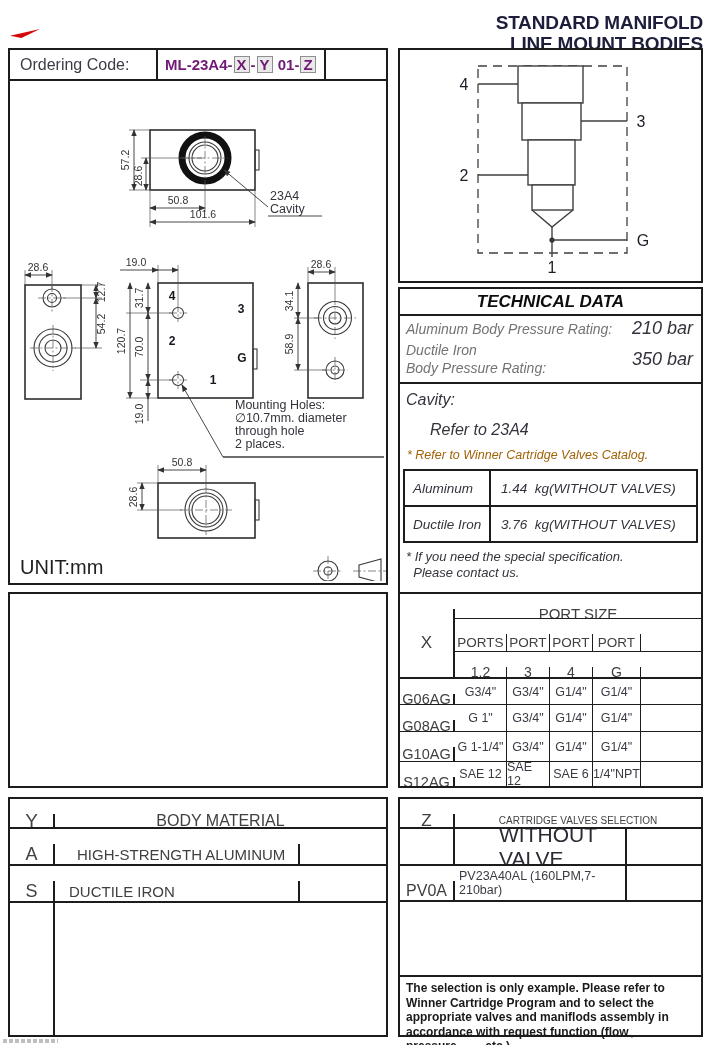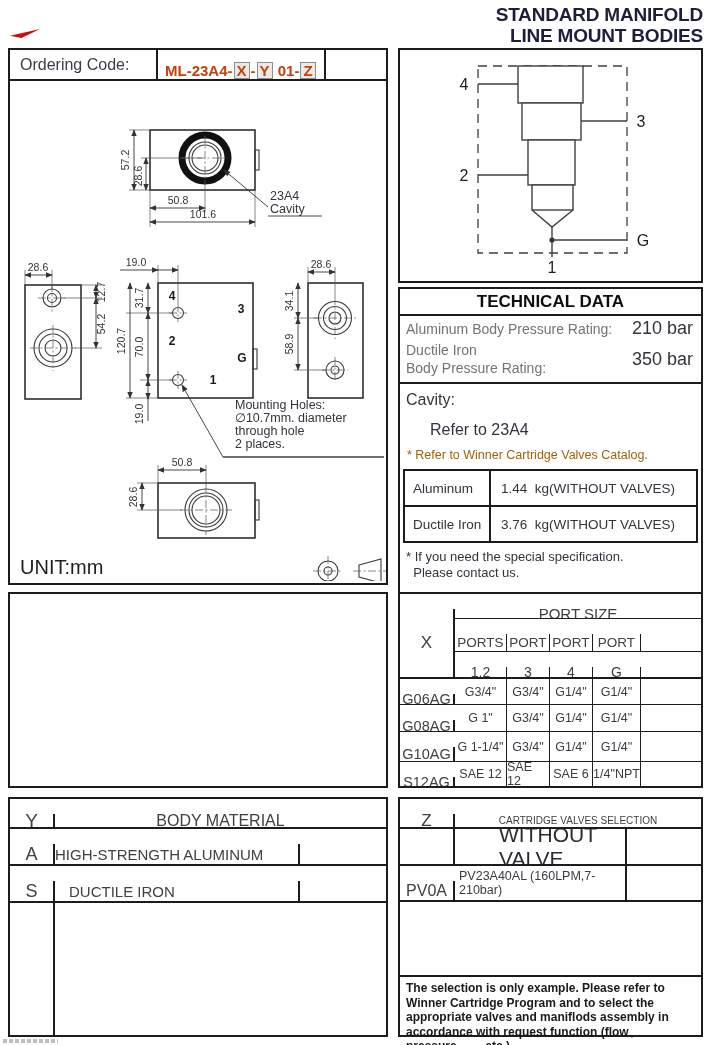--- a/index.html
+++ b/index.html
@@ -1,31 +1,31 @@
 <!DOCTYPE html>
 <html><head>
 <meta charset="utf-8">
 <style>
   html,body{margin:0;padding:0;background:#fff;}
   .page{position:relative;width:707px;height:1045px;background:#fff;
         font-family:"Liberation Sans",sans-serif;color:#222;overflow:hidden;}
   .bx{position:absolute;border:2px solid #1c1c1c;background:#fff;box-sizing:border-box;}
 
   
-  .title{position:absolute;top:4px;right:4px;text-align:right;font-weight:bold;
+  .title{position:absolute;top:12px;right:4px;text-align:right;font-weight:bold;
          font-size:19px;line-height:21px;color:#1d1d3c;letter-spacing:-0.2px;}
   .logo-swoosh{position:absolute;left:10px;top:29px;width:30px;height:9px;background:#d40808;
          clip-path:polygon(0 75%,100% 0,38% 100%);}
 
   
   .ordering-row{position:absolute;left:0;top:0;width:100%;height:31px;border-bottom:2px solid #1c1c1c;
                 display:flex;align-items:center;box-sizing:border-box;}
   .ordering-label{padding-left:10px;width:136px;font-size:16px;color:#3c3c48;}
   .ordering-value{height:100%;border-left:2px solid #1c1c1c;border-right:2px solid #1c1c1c;
-                  display:flex;align-items:flex-end;padding:0 7px;font-weight:bold;font-size:15px;color:#c2410c;box-sizing:border-box;}
+                  display:flex;align-items:center;padding:0 7px;font-weight:bold;font-size:15px;color:#701a75;box-sizing:border-box;}
   .code-box{display:inline-block;border:1.5px solid #8f8f8f;background:#e9e9e9;padding:0 2px;
             margin:0 1px;line-height:15px;}
   .unit-label{position:absolute;left:10px;bottom:4px;font-size:20px;color:#1e1e1e;}
 
   
   .tech-header{height:25px;border-bottom:2px solid #1c1c1c;text-align:center;font-weight:bold;
                font-size:17px;line-height:25px;color:#0d0d0d;}
   .tech-row{display:flex;justify-content:space-between;align-items:center;padding:2px 8px 0 6px;}
   .tech-row.second{padding-bottom:5px;border-bottom:2px solid #1c1c1c;}
   .tech-lbl{font-size:14px;color:#737373;line-height:18px;}
@@ -268,21 +268,21 @@
       <line class="snl" x1="78" y1="125" x2="128" y2="125"></line>
       <line class="snl" x1="152" y1="190" x2="227" y2="190"></line>
       <text class="schlbl" x="64" y="40" text-anchor="middle">4</text>
       <text class="schlbl" x="241" y="77" text-anchor="middle">3</text>
       <text class="schlbl" x="64" y="131" text-anchor="middle">2</text>
       <text class="schlbl" x="243" y="196" text-anchor="middle">G</text>
       <text class="schlbl" x="152" y="223" text-anchor="middle">1</text>
     </svg>
   </div>
 
-  <div class="bx" style="left:398px;top:287px;width:305px;height:334px;">
+  <div class="bx" style="left:398px;top:287px;width:305px;height:334px;font-style:italic;">
     <div class="tech-header">TECHNICAL DATA</div>
     <div class="tech-row">
       <div class="tech-lbl">Aluminum Body Pressure Rating:</div>
       <div class="tech-val">210 bar</div>
     </div>
     <div class="tech-row second">
       <div class="tech-lbl">
         <div>Ductile Iron</div>
         <div>Body Pressure Rating:</div>
       </div>
@@ -350,21 +350,21 @@
       <div class="c small br">1/4"NPT</div>
       <div class="c"></div>
     </div>
   </div>
 
   <div class="bx" style="left:8px;top:797px;width:380px;height:240px;">
     <div class="grid mat-grid">
       <div class="c hdr br2 bb2" style="font-size:19px;">Y</div>
       <div class="c hdr bb2" style="grid-area:1/2/2/4;font-size:16px;">BODY MATERIAL</div>
       <div class="c hdr br2 bb2" style="font-size:18px;">A</div>
-      <div class="c hdr left br2 bb2" style="font-size:15px;padding-left:0;">HIGH-STRENGTH ALUMINUM</div>
+      <div class="c hdr left br2 bb2" style="font-size:15px;padding-left:22px;">HIGH-STRENGTH ALUMINUM</div>
       <div class="c bb2"></div>
       <div class="c hdr br2 bb2" style="font-size:18px;">S</div>
       <div class="c hdr left br2 bb2" style="font-size:15px;padding-left:14px;">DUCTILE IRON</div>
       <div class="c bb2"></div>
       <div class="c br2"></div>
       <div class="c" style="grid-column:2/4;"></div>
     </div>
   </div>
 
   <div class="bx" style="left:398px;top:797px;width:305px;height:240px;">

